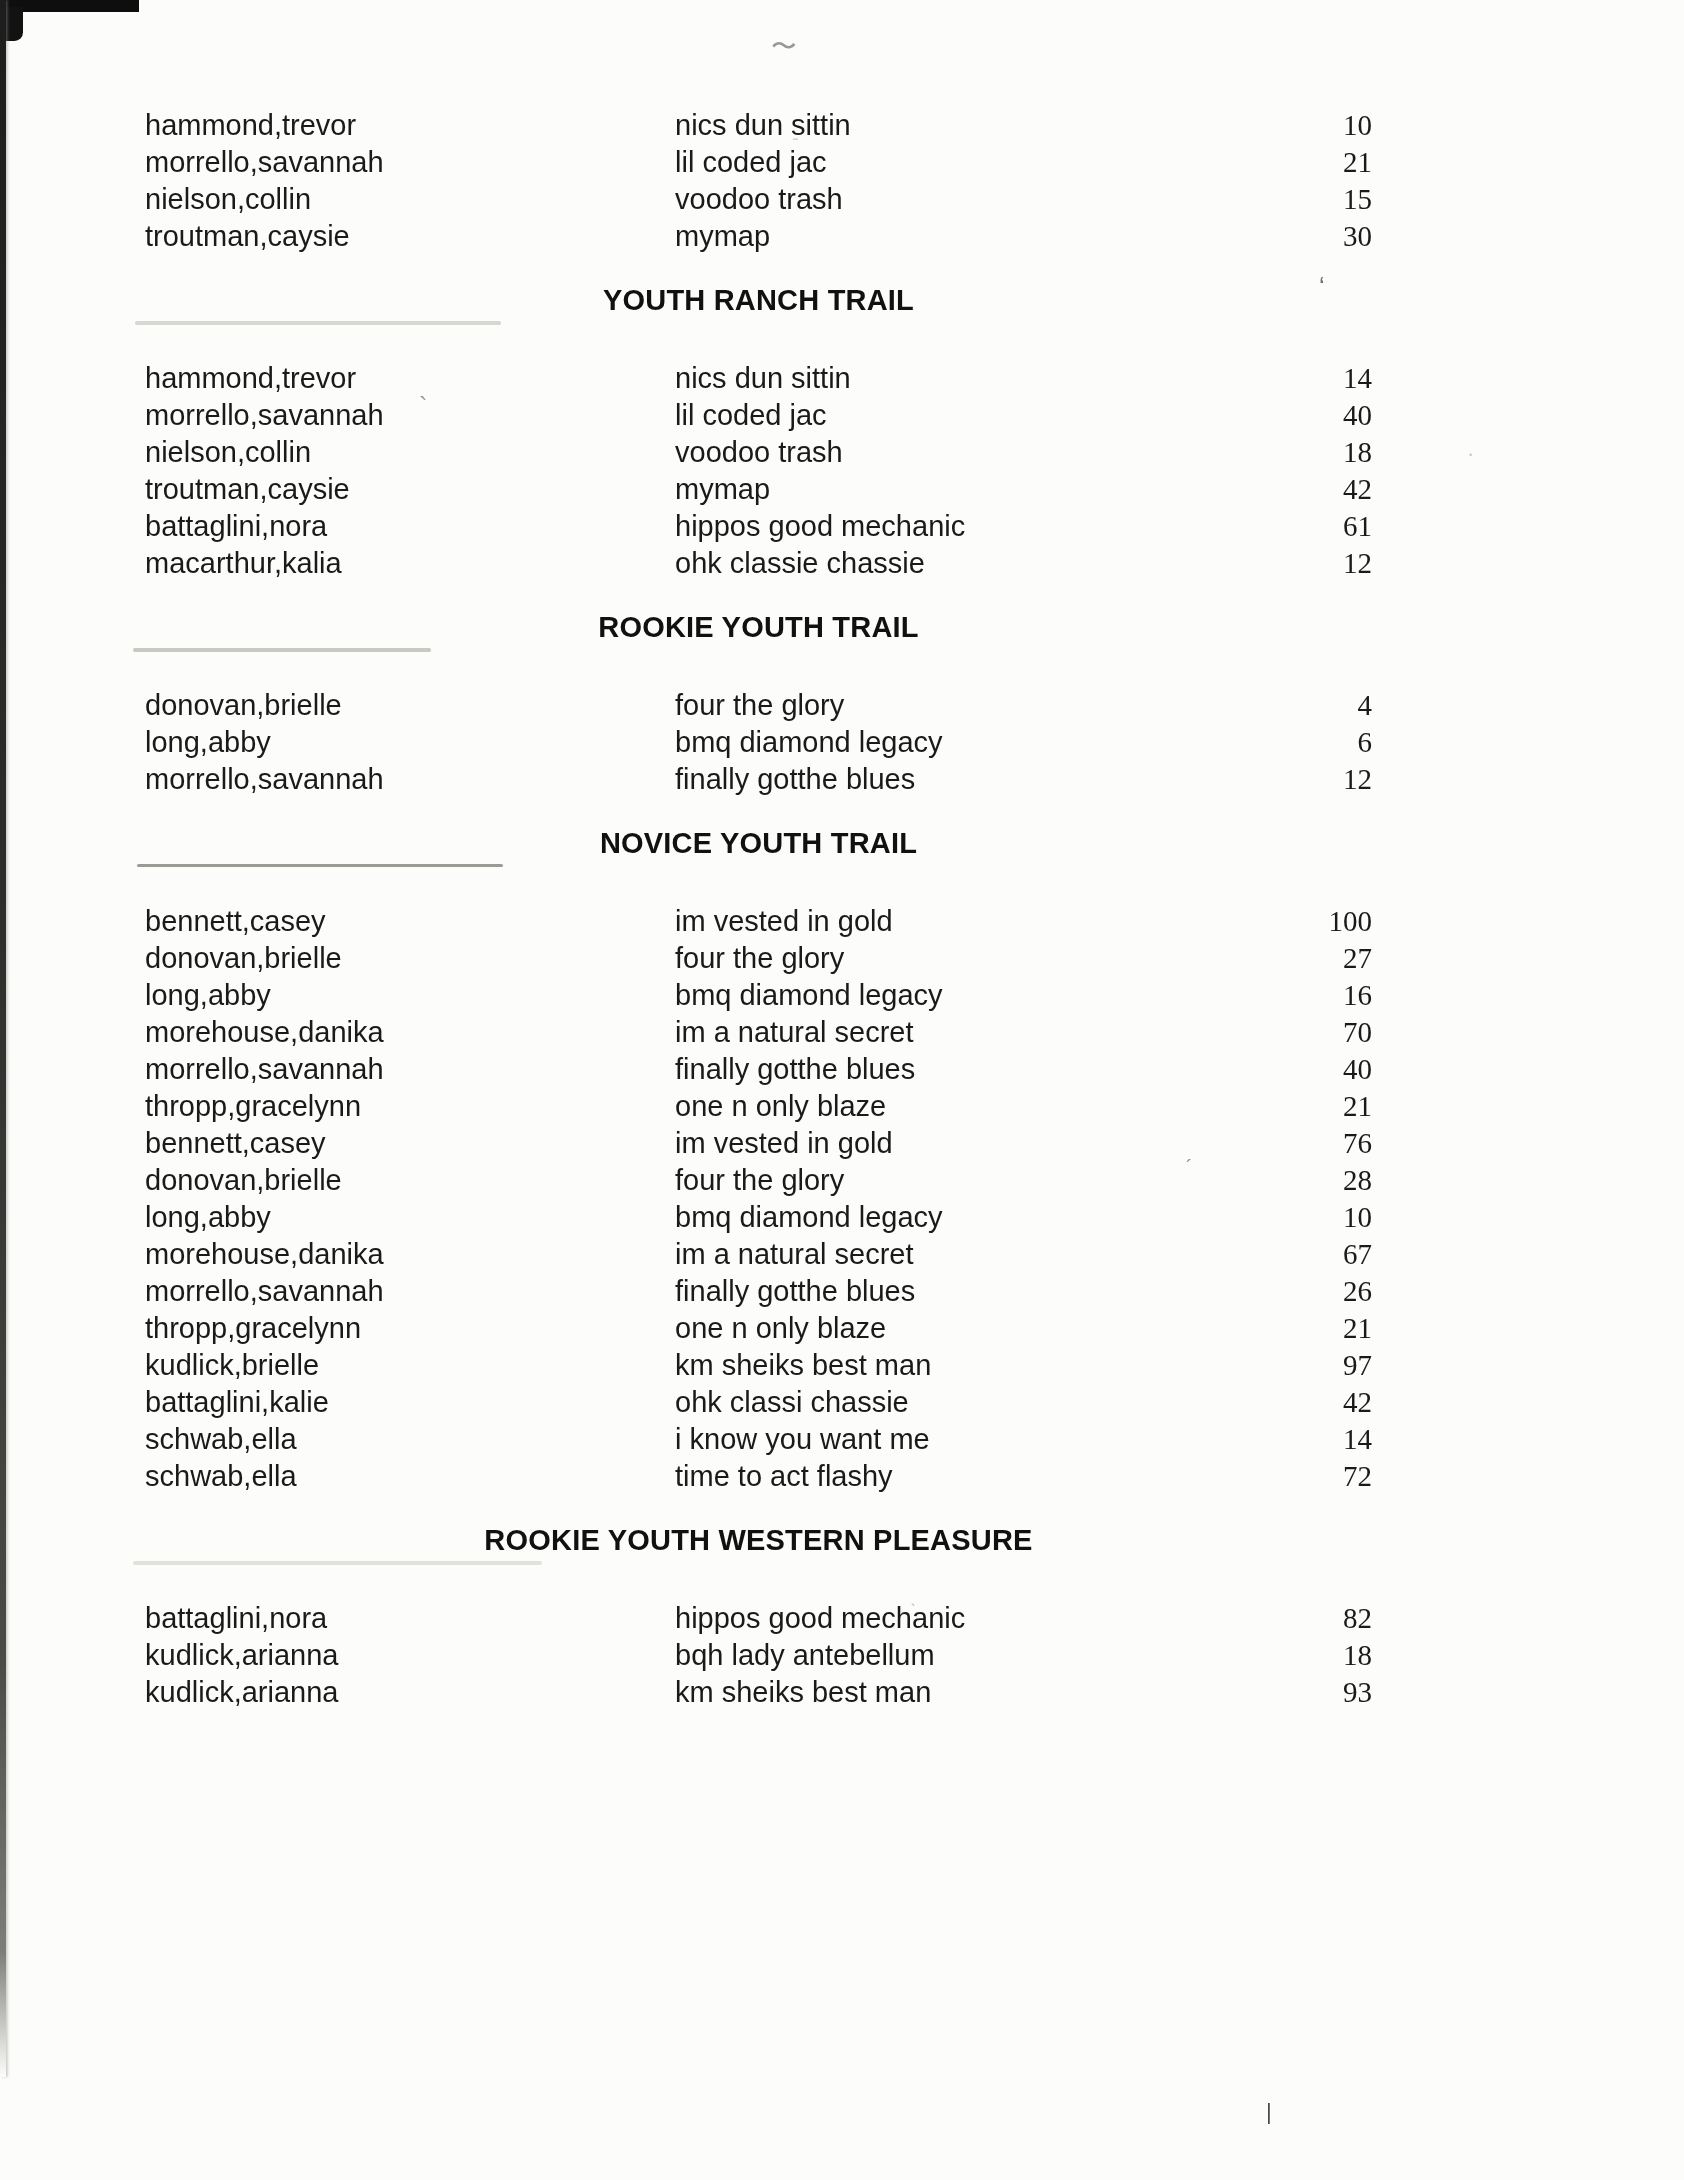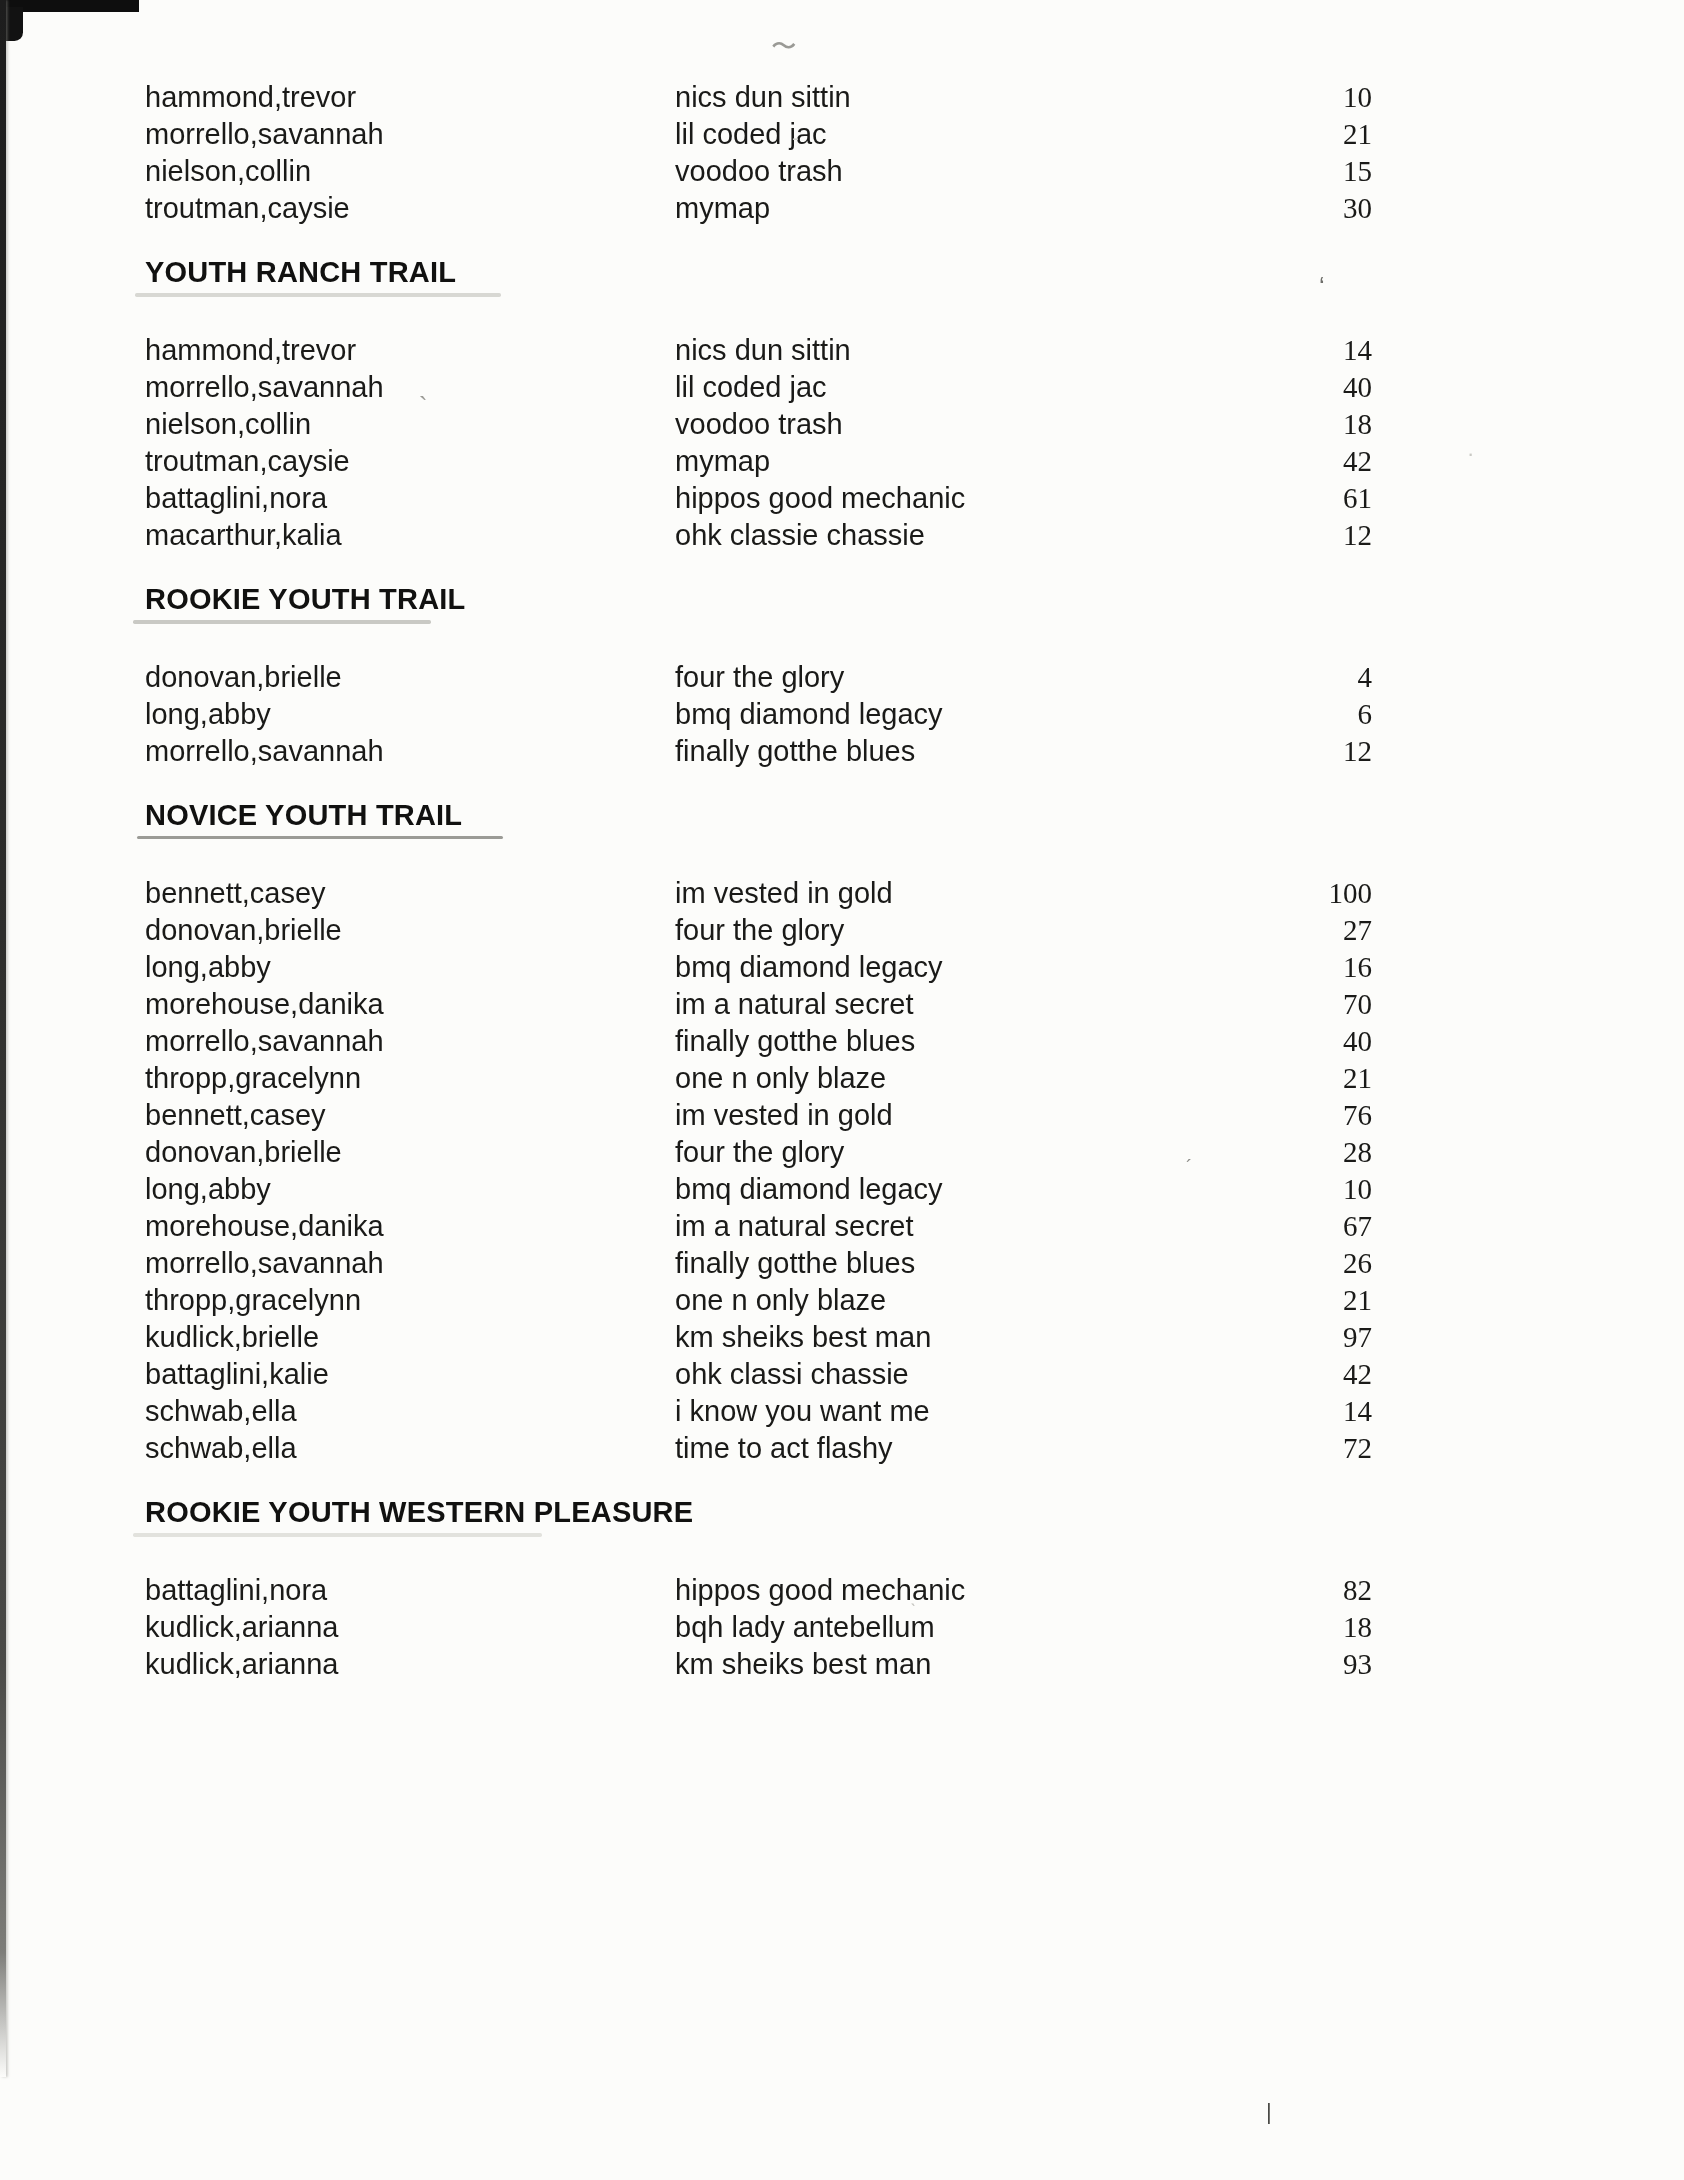--- a/index.html
+++ b/index.html
@@ -21,31 +21,32 @@
     position:absolute;left:0;top:6.8px;width:23px;height:34px;
     background:#121212;border-bottom-right-radius:8.5px;
   }
   .left-strip{
     position:absolute;left:0;top:0;width:6px;height:2077px;
     background:linear-gradient(180deg,#1d1d1d 0%,#2e2e2c 45%,#4a4a47 80%,#7d7d79 94%,rgba(125,125,121,0) 100%);
     box-shadow:1.7px 0 2.6px rgba(140,140,135,0.45);
   }
   
   .content{
-    position:absolute;left:145px;top:0;width:1227px;padding-top:80px;
+    position:absolute;left:145px;top:0;width:1227px;padding-top:108px;
     color:#1a1a18;
   }
   .row{position:relative;height:37px;font-size:29px;line-height:34px;white-space:nowrap;}
   .rider{position:absolute;left:0;}
   .horse{position:absolute;left:530px;}
   .score{position:absolute;right:0;width:119px;text-align:right;font-family:Liberation Serif, serif;}
   .section-header{
     position:relative;margin-top:28px;height:34px;margin-bottom:43px;
     font-size:29px;font-weight:bold;color:#111110;letter-spacing:0.2px;
     white-space:nowrap;
+    text-align:center;
   }
   .header-rule{position:absolute;top:37px;border-radius:1.7px;}
   
   .mark{position:absolute;pointer-events:none;line-height:1;}
 </style>
 </head>
 <body>
 
 <div class="page">
   <div class="top-bar"></div>

